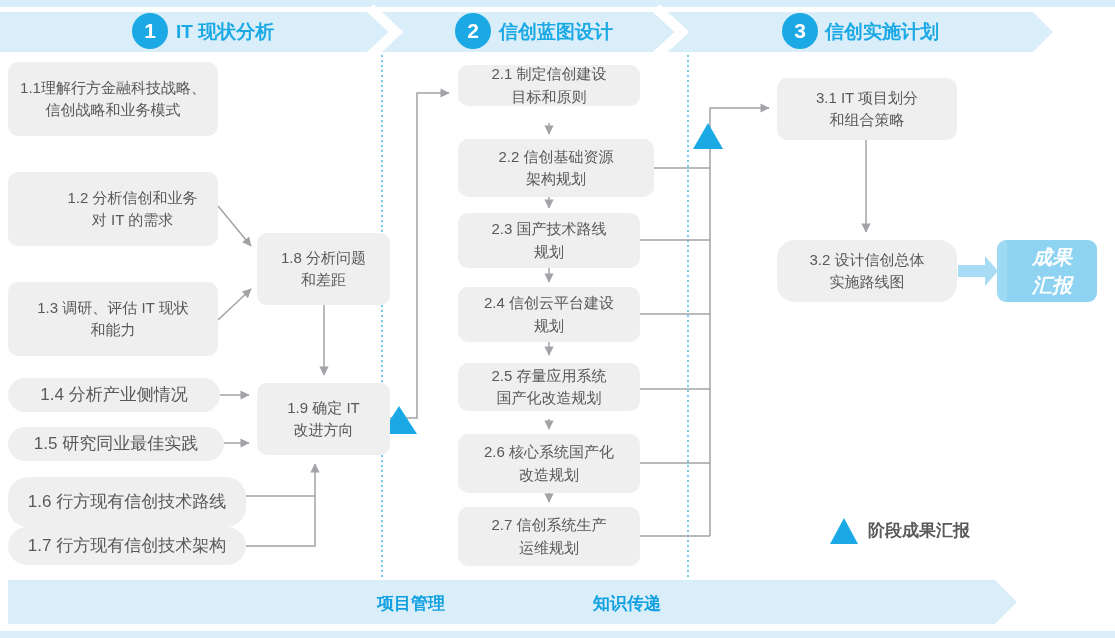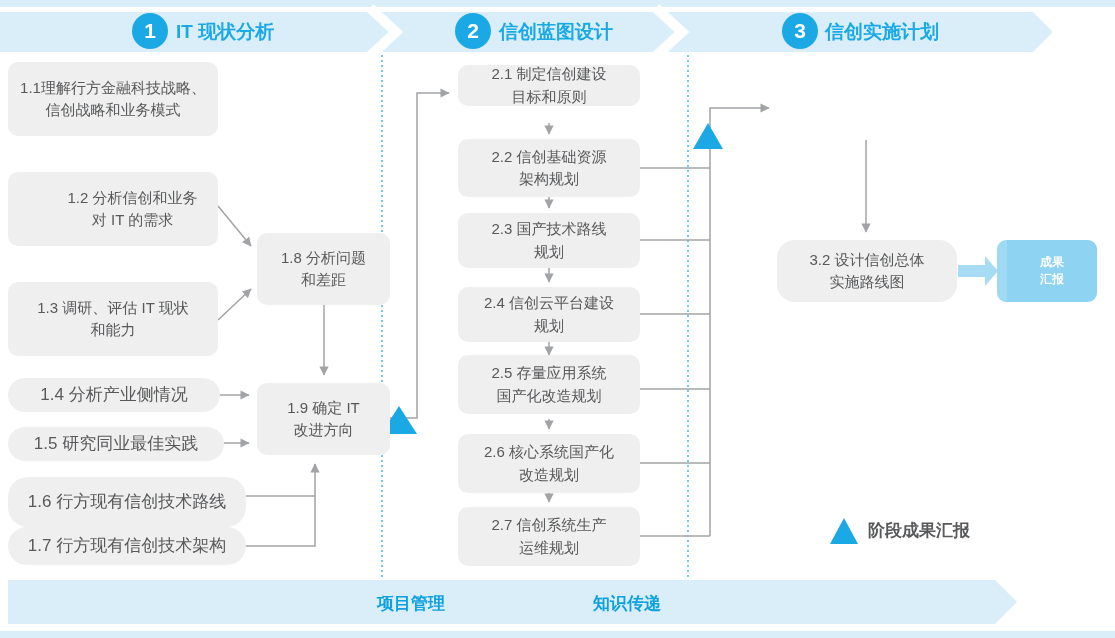--- a/index.html
+++ b/index.html
@@ -8,23 +8,23 @@
   .layer{position:absolute;left:0;top:0;width:1115px;height:638px;}
   .gbox{position:absolute;box-sizing:border-box;background:#EFEFEF;border-radius:10px;
         color:#58595B;font-size:15px;line-height:1.5;display:flex;align-items:center;
         justify-content:center;text-align:center;white-space:pre-line;padding:2px 4px;}
   .pill{border-radius:20px;font-size:17px;}
   .pnum{position:absolute;width:36px;height:36px;border-radius:50%;background:#1BA9E5;
         color:#fff;font-weight:bold;font-size:21px;display:flex;align-items:center;
         justify-content:center;}
   .ptitle{position:absolute;color:#1BA9E5;font-weight:bold;font-size:19px;line-height:22px;}
   .resultbox{position:absolute;background:#8ED3F2;border-left:10px solid #9EDAF4;
-        border-radius:9px;color:#fff;font-weight:bold;font-size:12px;line-height:1.4;
+        border-radius:9px;color:#fff;font-weight:bold;font-size:20px;line-height:1.4;
         display:flex;align-items:center;justify-content:center;text-align:center;
-        white-space:pre-line;box-sizing:border-box;}
+        white-space:pre-line;box-sizing:border-box;font-style:italic;}
   .legendtxt{position:absolute;color:#58595B;font-weight:bold;font-size:17px;}
   .bandlabel{position:absolute;color:#0FA0E0;font-weight:bold;font-size:17px;}
 </style>
 </head>
 <body>
 
 <div class="stage">
 
   <svg class="layer" viewBox="0 0 1115 638">
     <defs>
@@ -94,33 +94,35 @@
   <div class="gbox pill" style="left:8px;top:427px;width:216px;height:34px;">1.5 研究同业最佳实践</div>
   <div class="gbox pill" style="left:8px;top:477px;width:238px;height:50px;">1.6 行方现有信创技术路线</div>
   <div class="gbox pill" style="left:8px;top:527px;width:238px;height:38px;">1.7 行方现有信创技术架构</div>
   <div class="gbox" style="left:257px;top:233px;width:133px;height:72px;text-align:center;">1.8 分析问题
 和差距</div>
   <div class="gbox" style="left:257px;top:383px;width:133px;height:72px;">1.9 确定 IT
 改进方向</div>
 
   <div class="gbox" style="left:458px;top:65px;width:182px;height:41px;">2.1 制定信创建设
 目标和原则</div>
-  <div class="gbox" style="left:458px;top:139px;width:182px;height:58px;">2.2 信创基础资源
+  <div class="gbox" style="left:458px;top:139px;width:196px;height:58px;">2.2 信创基础资源
 架构规划</div>
   <div class="gbox" style="left:458px;top:213px;width:182px;height:55px;">2.3 国产技术路线
 规划</div>
   <div class="gbox" style="left:458px;top:287px;width:182px;height:55px;">2.4 信创云平台建设
 规划</div>
-  <div class="gbox" style="left:458px;top:355px;width:182px;height:59px;">2.5 存量应用系统
+  <div class="gbox" style="left:458px;top:363px;width:182px;height:48px;">2.5 存量应用系统
 国产化改造规划</div>
   <div class="gbox" style="left:458px;top:434px;width:182px;height:59px;">2.6 核心系统国产化
 改造规划</div>
   <div class="gbox" style="left:458px;top:507px;width:182px;height:59px;">2.7 信创系统生产
 运维规划</div>
 
+  <div class="gbox" style="left:777px;top:78px;width:180px;height:62px;">3.1 IT 项目划分
+和组合策略</div>
   <div class="gbox" style="left:777px;top:240px;width:180px;height:62px;border-radius:18px;">3.2 设计信创总体
 实施路线图</div>
 
   <div class="resultbox" style="left:997px;top:240px;width:100px;height:62px;">成果
 汇报</div>
 
   <div class="legendtxt" style="left:868px;top:519px;">阶段成果汇报</div>
 
   <div class="bandlabel" style="left:377px;top:592px;">项目管理</div>
   <div class="bandlabel" style="left:593px;top:592px;">知识传递</div>

